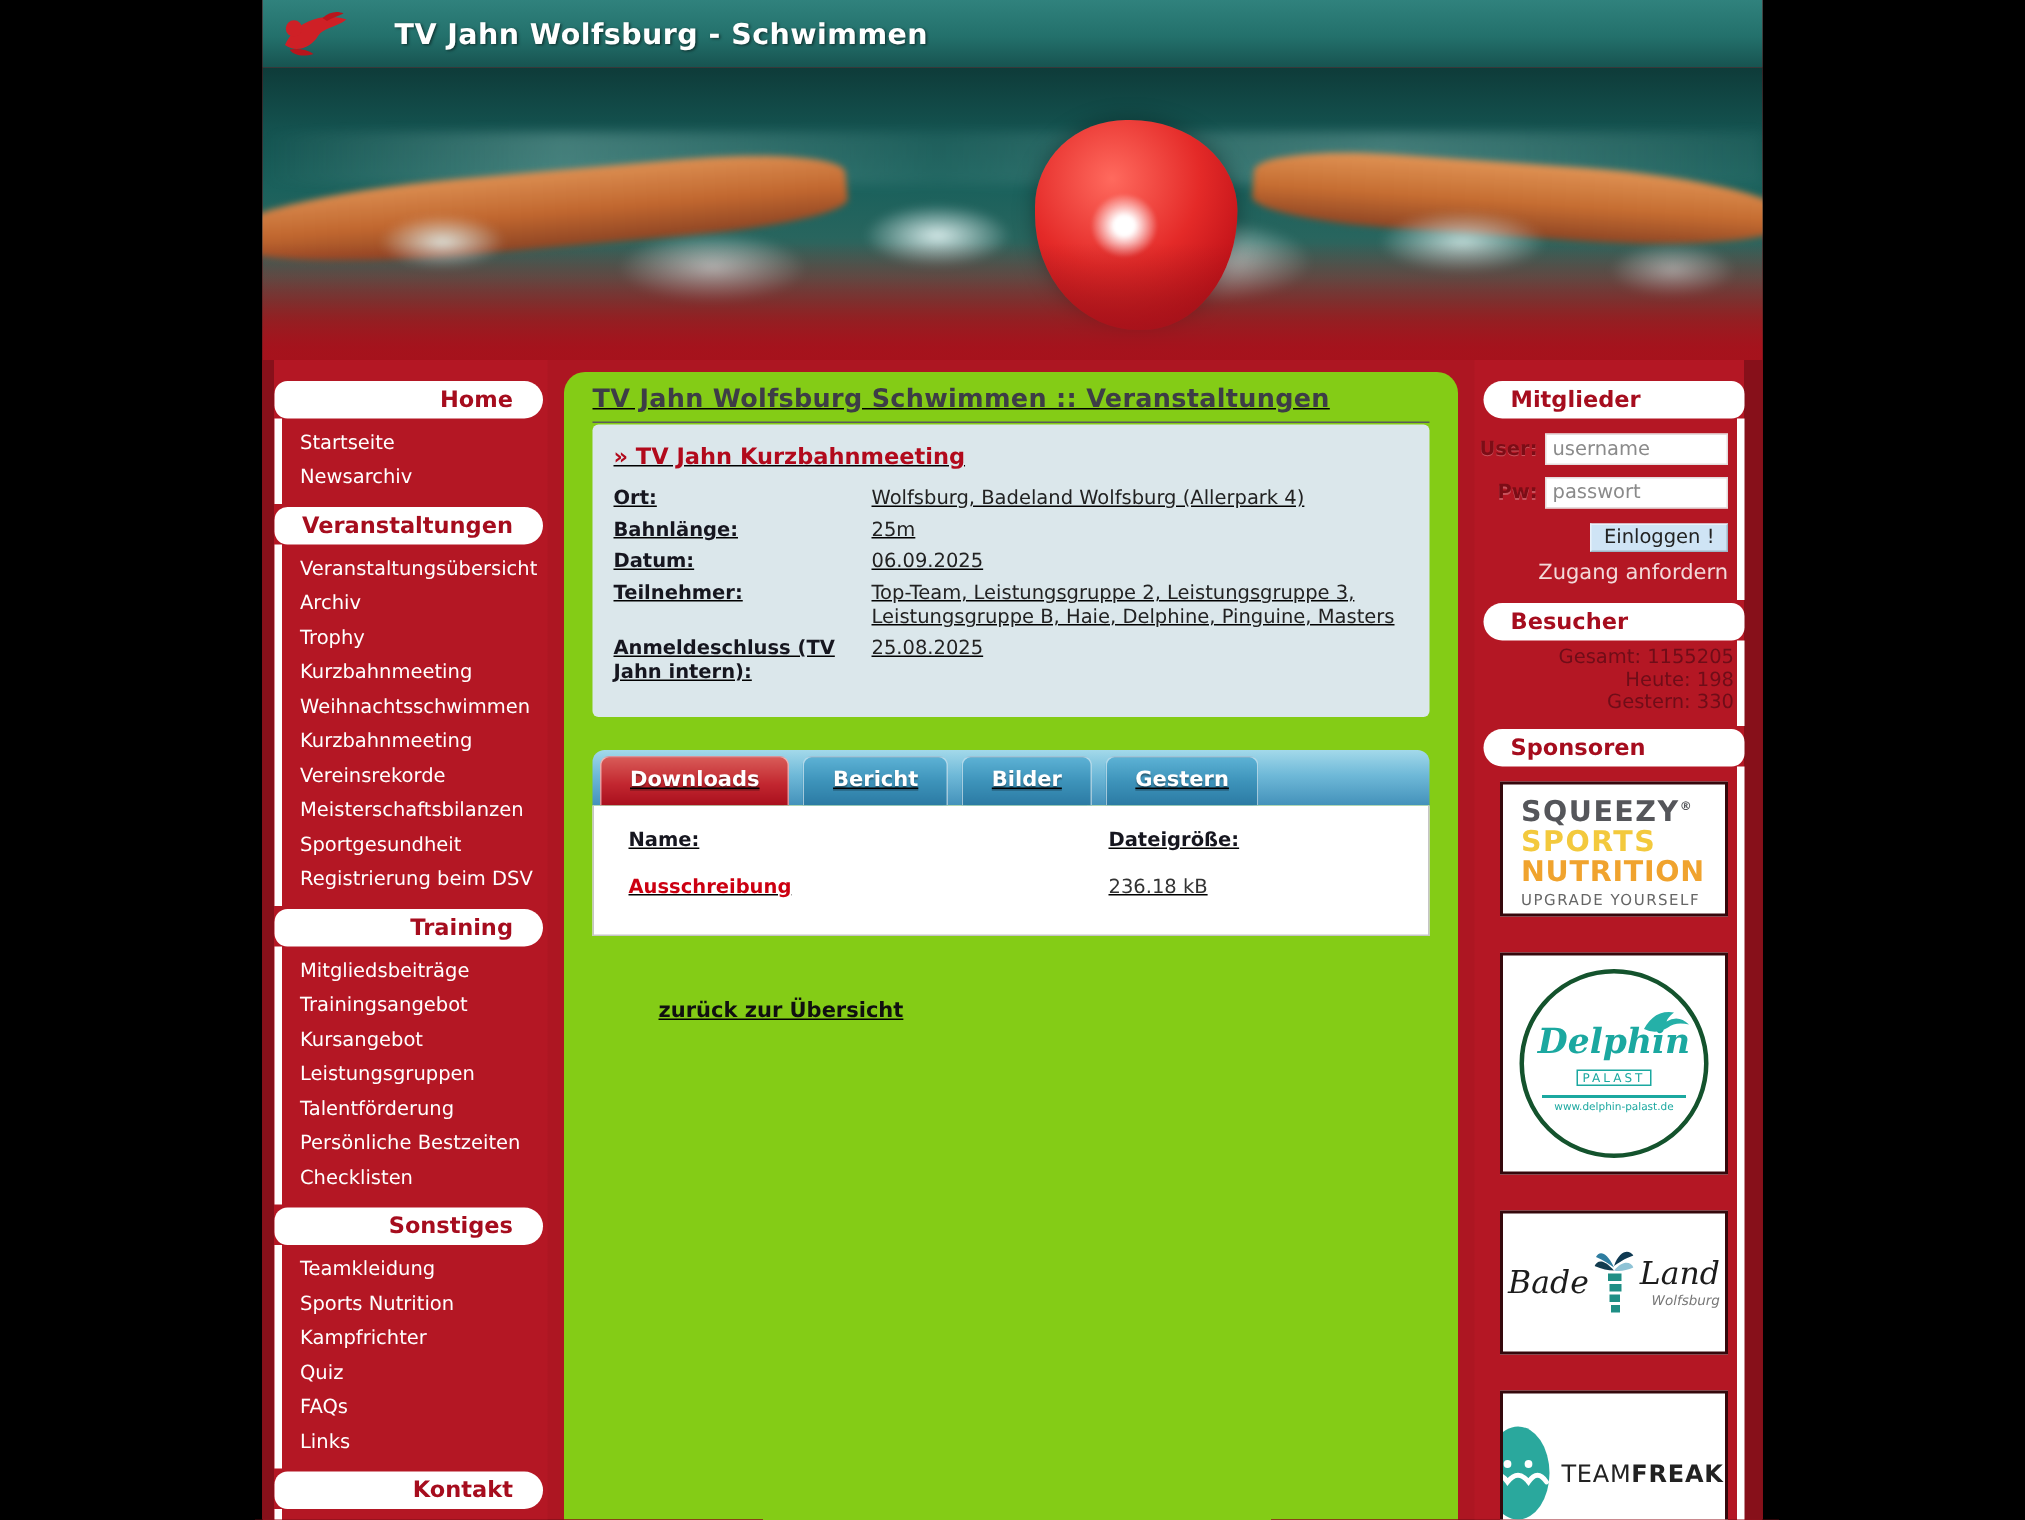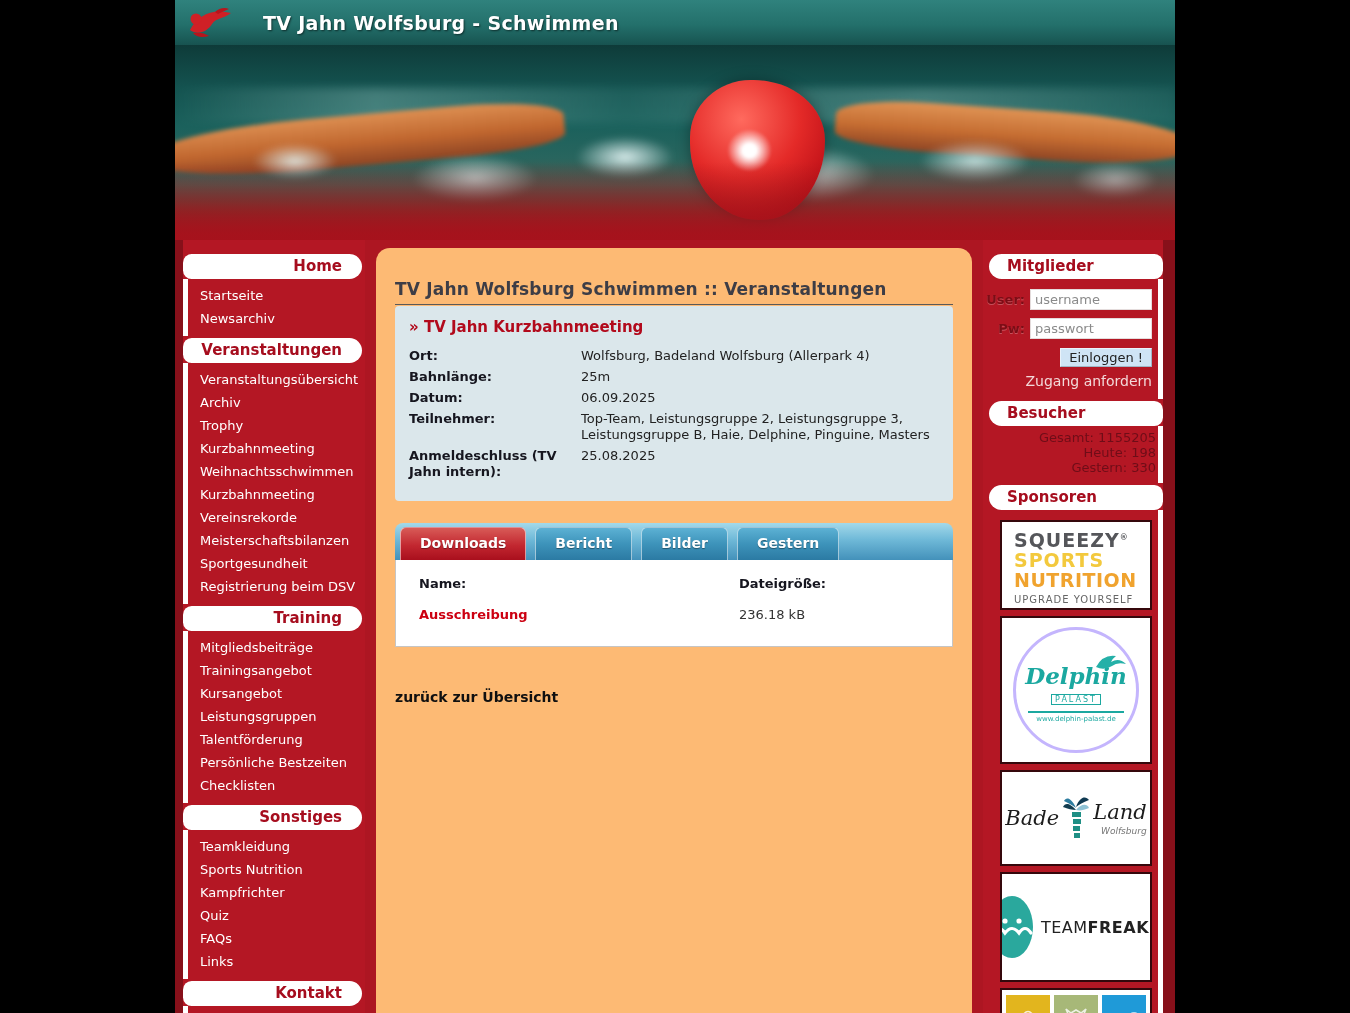--- a/index.html
+++ b/index.html
@@ -47,22 +47,22 @@
   
   .sidebar-left { width:190px; flex:0 0 auto; padding-top:12px;
     background:linear-gradient(90deg,#87101a 0 8px,#b41724 8px); }
   .nav-pill { height:25px; line-height:25px; margin:2px 3px 0 8px; background:#fff;
     border-radius:9px 13px 13px 9px; color:#a60d1e; font-weight:bold; font-size:15px;
     text-align:right; padding-right:20px; cursor:pointer; }
   .nav-items { margin-left:8px; border-left:5px solid #fff; padding:5px 0 6px 0; }
   .nav-item { color:#fff; font-size:13px; padding:4px 4px 4px 12px; line-height:15px; cursor:pointer; }
 
   
-  .main-panel { flex:1 1 auto; margin:8px 11px 0 11px; background:#fdba74;
-    border-radius:14px 14px 0 0; padding:31px 19px; }
+  .main-panel { flex:1 1 auto; margin:8px 11px 0 11px; background:#84cc16;
+    border-radius:14px 14px 0 0; padding:8px 19px;text-decoration:underline; }
   .page-title { font-size:17px; font-weight:bold; color:#3d3d46; letter-spacing:.2px;
     padding-bottom:5px; border-bottom:1px solid #5a5a5a; }
   .info-box { margin-top:1px; background:#dbe7eb; border-radius:4px; padding:12px 14px 16px; }
   .event-title { color:#b20a1c; font-size:15px; font-weight:bold; margin-bottom:12px; }
   .field-row { display:flex; margin-bottom:5px; }
   .field-label { width:172px; flex:0 0 auto; font-weight:bold; color:#16161f; font-size:13px; line-height:16px; padding-right:6px; }
   .field-value { flex:1; color:#222; font-size:13px; line-height:16px; }
 
   .tabs-wrap { margin-top:22px; }
   .tab-bar { height:37px; border-radius:8px 8px 0 0; padding:4px 5px 0 5px; display:flex; gap:9px; align-items:flex-end;
@@ -72,50 +72,50 @@
     background:linear-gradient(180deg,#5cb1d4 0%,#3d93ba 50%,#2b7aa3 100%);
     border:1px solid rgba(255,255,255,.55); border-bottom:none; }
   .tab.active { background:linear-gradient(180deg,#d85b57 0%,#c22730 55%,#a90f1d 100%); }
   .dl-box { background:#fff; border:1px solid #c5c5c5; border-top:none; padding:16px 23px 24px; }
   .dl-head, .dl-row { display:flex; font-size:13px; }
   .dl-head { font-weight:bold; color:#16161f; margin-bottom:16px; }
   .dl-col-name { flex:1; }
   .dl-col-size { width:190px; flex:0 0 auto; }
   .dl-row .dl-name { flex:1; color:#cc0011; font-weight:bold; cursor:pointer; }
   .dl-row .dl-size { width:190px; flex:0 0 auto; color:#333; }
-  .back-link { margin-top:42px; font-weight:bold; font-size:14px; color:#101010; cursor:pointer; }
+  .back-link { margin-top:42px; font-weight:bold; font-size:14px; color:#101010; cursor:pointer;margin-left:44px; }
 
   
   .sidebar-right { width:192px; flex:0 0 auto; padding-top:12px;
     background:linear-gradient(270deg,#87101a 0 12px,#b41724 12px); }
   .nav-pill-r { height:25px; line-height:25px; margin:2px 12px 0 6px; background:#fff;
     border-radius:13px 9px 9px 13px; color:#a60d1e; font-weight:bold; font-size:15px;
     text-align:left; padding-left:18px; cursor:pointer; }
   .r-body { margin-right:12px; border-right:5px solid #fff; padding:10px 6px 10px 0; }
   .login-row { display:flex; align-items:center; justify-content:flex-end; margin-bottom:8px; }
   .login-label { color:#7c0d16; font-weight:bold; font-size:13px; margin-right:5px; text-shadow:0 1px 0 rgba(255,255,255,.25); }
   .login-input { width:122px; height:21px; border:1px solid #e4dcdc; background:#fff; font-size:13px; padding:0 4px;
     font-family:"DejaVu Sans","Liberation Sans",sans-serif; color:#333; }
   .login-input::placeholder { color:#8a8a8a; }
   .btn-row { text-align:right; margin:2px 0 6px; }
   .login-btn { background:#cfe4f5; border:1px solid #e9f2fa; border-right-color:#9fb6c6; border-bottom-color:#9fb6c6;
     font-size:13px; padding:1px 8px; color:#222; cursor:pointer; font-family:"DejaVu Sans","Liberation Sans",sans-serif; }
   .request-link { text-align:right; color:#f3d9d9; font-size:14px; cursor:pointer; }
   .stats { padding:4px 2px 8px 0; }
   .stat-line { text-align:right; color:#6f0d18; font-size:13px; line-height:15px; font-weight:500; }
 
-  .sponsor-box { width:152px; margin:0 0 6px auto; background:#fff; border:2px solid #35080c; overflow:hidden; cursor:pointer; }
+  .sponsor-box { width:152px; margin:0 0 24px auto; background:#fff; border:2px solid #35080c; overflow:hidden; cursor:pointer; }
   .sp-squeezy { height:90px; padding:9px 0 0 12px; }
   .sq1 { font-size:19px; font-weight:bold; color:#55565a; letter-spacing:1px; line-height:1.05; }
   .sq1 sup { font-size:8px; }
   .sq2 { font-size:19px; font-weight:bold; color:#f3c93d; letter-spacing:1px; line-height:1.05; }
   .sq3 { font-size:19px; font-weight:bold; color:#f0a32e; letter-spacing:.5px; line-height:1.05; }
   .sq4 { font-size:10px; color:#666; letter-spacing:1px; margin-top:3px; }
   .sp-delphin { height:148px; display:flex; align-items:center; justify-content:center; }
-  .dp-circle { width:126px; height:126px; border:3px solid #c4b5fd; border-radius:50%; position:relative; padding-top:34px; text-align:center; }
+  .dp-circle { width:126px; height:126px; border:3px solid #14532d; border-radius:50%; position:relative; padding-top:34px; text-align:center; }
   .dp-name { font-family:"DejaVu Serif","Liberation Serif",serif; font-style:italic; font-weight:bold;
     font-size:23px; color:#1ba8a0; line-height:1; }
   .dp-sub { display:inline-block; font-size:8px; letter-spacing:2px; color:#1ba8a0; border:1px solid #1ba8a0; padding:0 3px; margin-top:2px; }
   .dp-line { width:96px; height:2px; background:#1ba8a0; margin:5px auto 2px; }
   .dp-url { font-size:7px; color:#1ba8a0; }
   .dp-dolphin { position:absolute; right:8px; top:22px; }
   .sp-badeland { height:96px; display:flex; align-items:center; justify-content:center; gap:4px; }
   .bl-word { font-family:"DejaVu Serif","Liberation Serif",serif; font-style:italic; font-size:21px; color:#1c1c1c; }
   .bl-right { display:flex; flex-direction:column; align-items:flex-start; }
   .bl-sub { font-size:9px; color:#777; font-style:italic; margin-top:2px; align-self:flex-end; }

